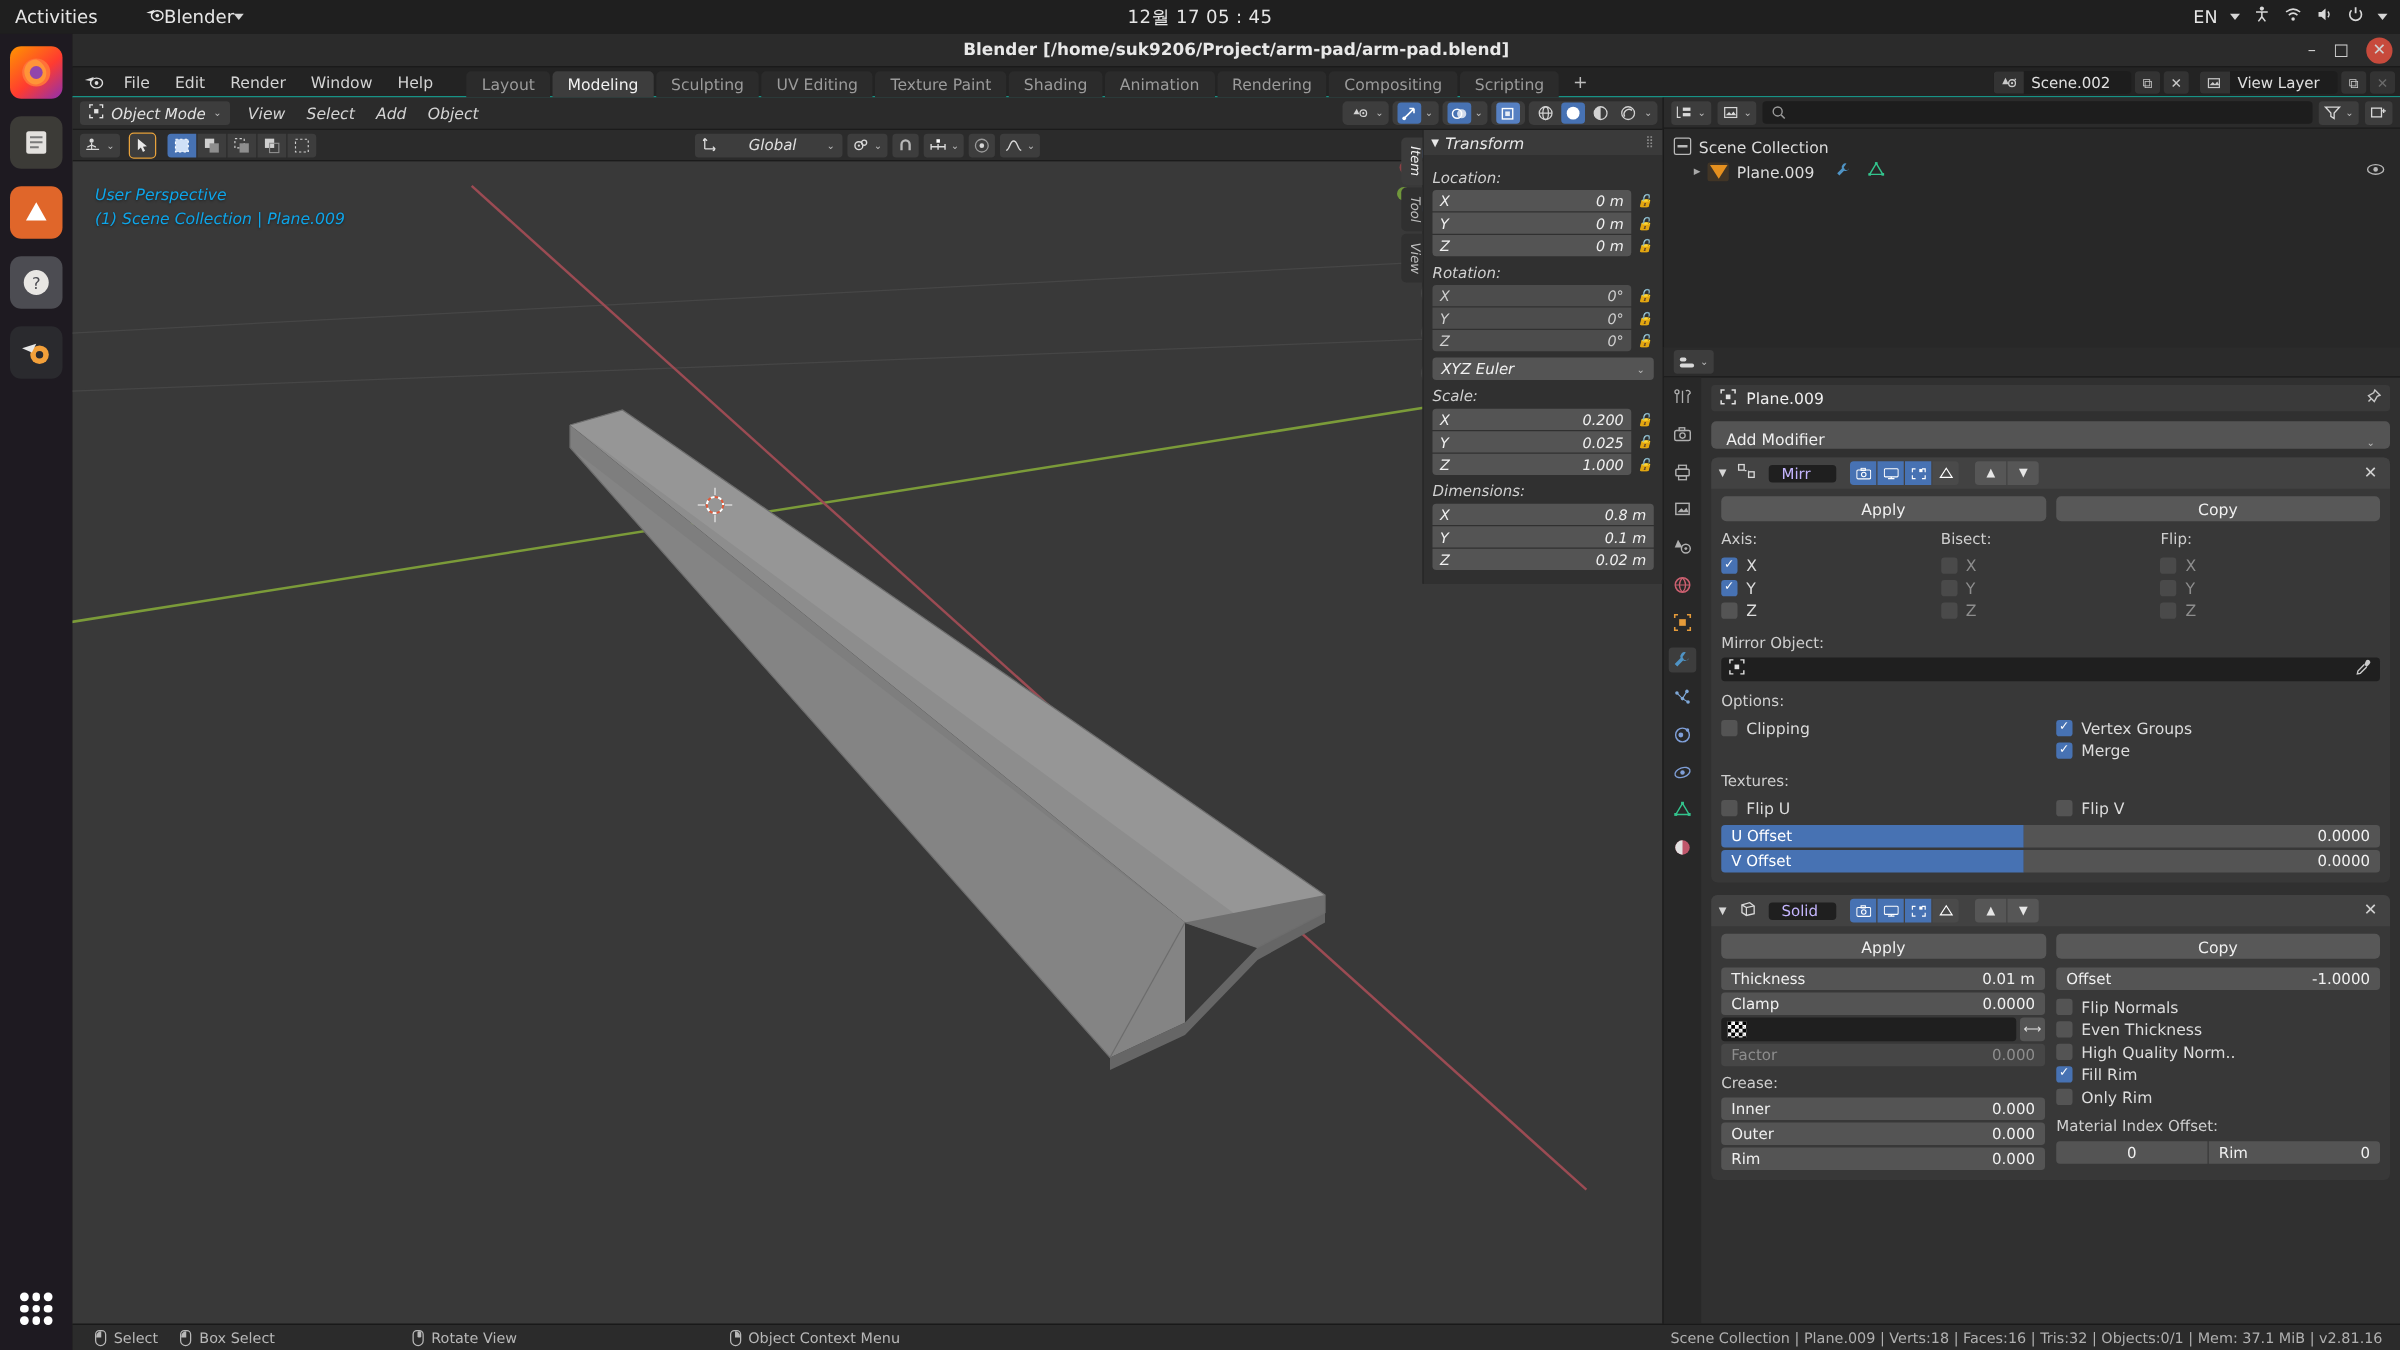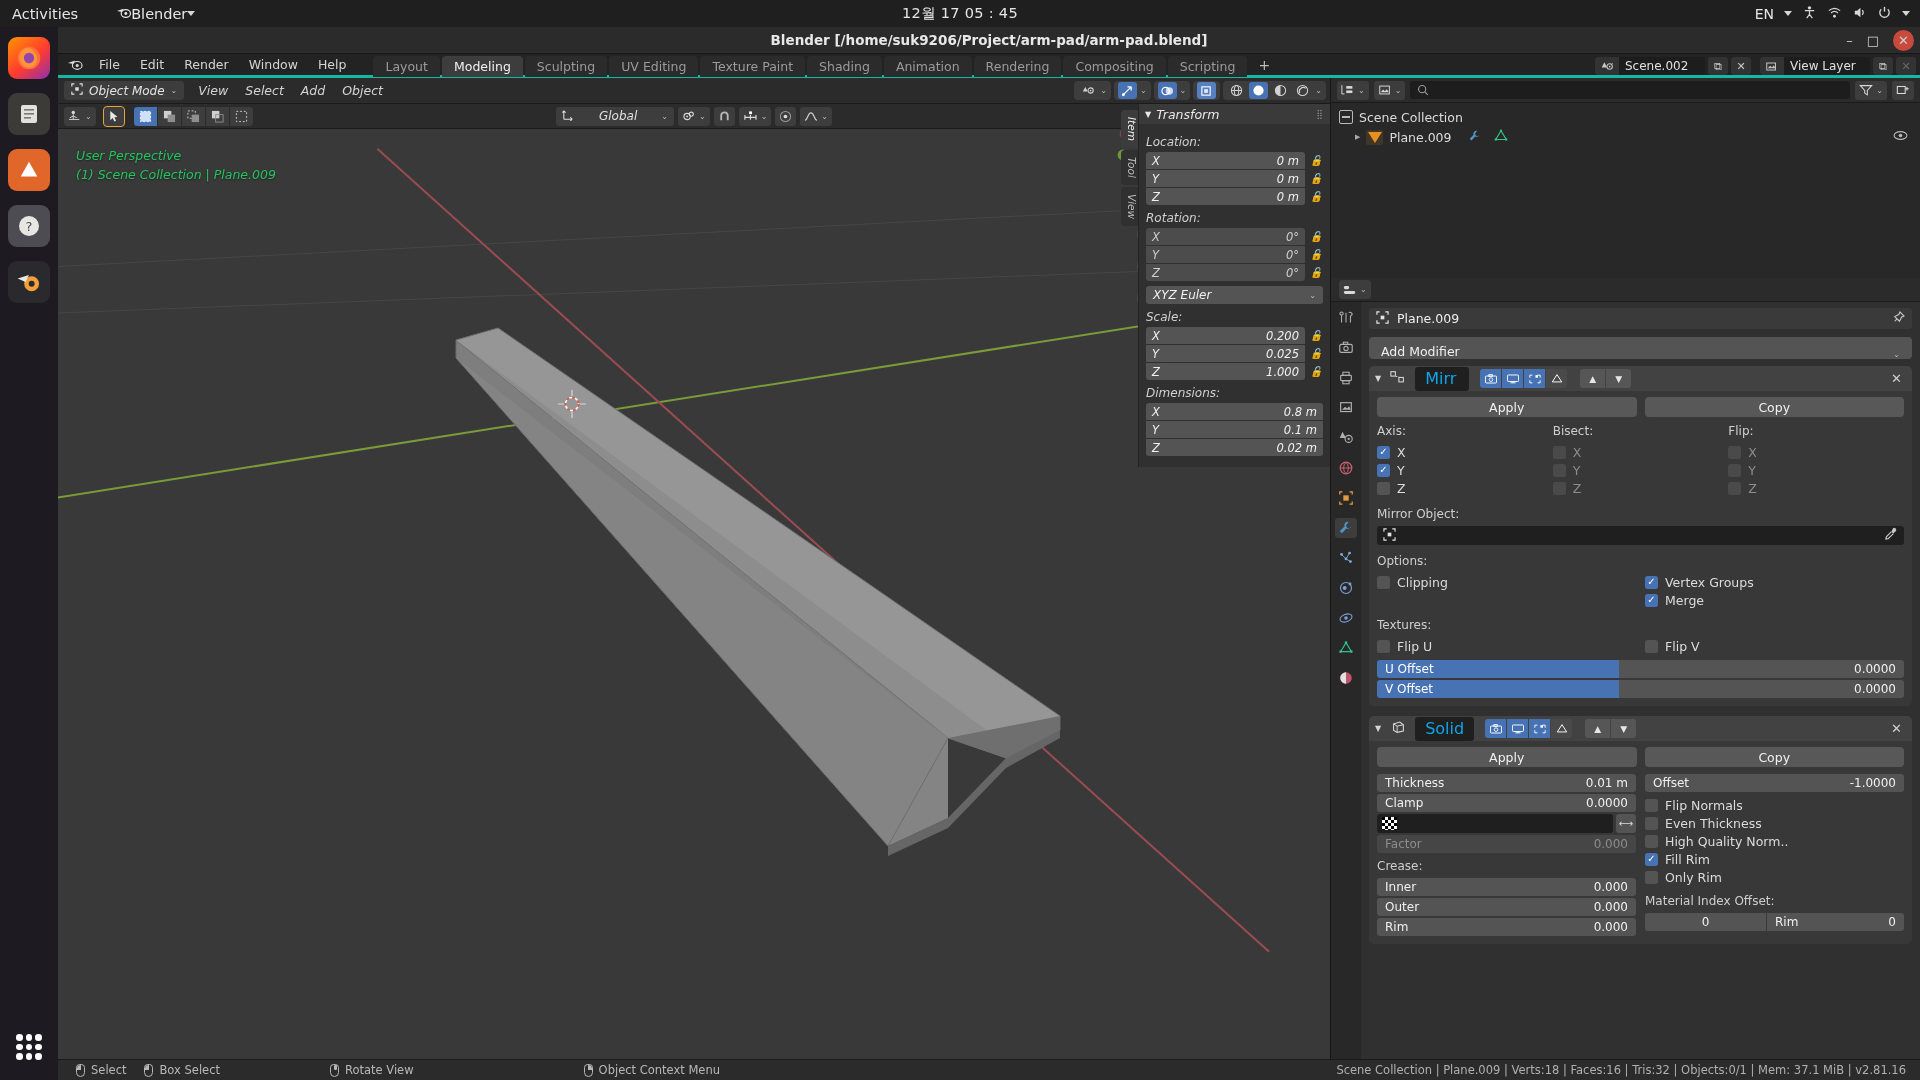--- a/index.html
+++ b/index.html
@@ -51,22 +51,22 @@
     display:flex;align-items:center;justify-content:center;
     border-bottom:1px solid #161616;
   }
   .titlebar .t{ font-size:13.5px; font-weight:bold; color:#e8e8e8;}
   .win-btns{ position:absolute; right:6px; top:0; height:27px; display:flex;align-items:center;gap:14px;}
   .win-btns span{ font-size:13px; color:#cfcfcf; cursor:pointer;}
   .win-close{ width:21px;height:21px;border-radius:50%;background:#c74a3c;display:flex;align-items:center;justify-content:center;color:#fff;font-size:12px;}
 
   
   .topbar{
-    height:24px; background:#232323; display:flex; align-items:center; position:relative;
-    border-bottom:3px solid #14b8a6; padding-left:6px;
+    height:24px; background:#232323; display:flex; position:relative;
+    border-bottom:1px solid #14b8a6; padding-left:6px;
   }
   .blender-logo{ width:22px;display:flex;justify-content:center;align-items:center;color:#ddd;font-size:13px;}
   .menu{ display:flex; align-items:center; gap:2px; margin-left:4px;}
   .menu div{ padding:3px 9px; font-size:12.5px; color:#d4d4d4; border-radius:3px;}
   .wsrow{ display:flex; align-items:flex-end; margin-left:18px; height:24px;}
   .ws{ padding:4px 12px 5px; font-size:12.5px; color:#9b9b9b; background:#2b2b2b; margin-right:2px;
        border-radius:4px 4px 0 0; height:21px; line-height:13px;}
   .ws.active{ background:#3d3d3d; color:#f1f1f1;}
   .ws.plus{ background:transparent; color:#bcbcbc; font-size:14px; padding:3px 9px;}
   .topbar-right{ position:absolute; right:4px; top:0; height:24px; display:flex; align-items:center; gap:3px;}
@@ -110,21 +110,21 @@
   .seg .s{ width:23px;height:19px;background:#3d3d3d;display:flex;align-items:center;justify-content:center;font-size:10px;color:#cfcfcf;}
   .seg .s:first-child{border-radius:3px 0 0 3px;}
   .seg .s:last-child{border-radius:0 3px 3px 0;}
   .seg .s.on{background:#4772b3;}
   .toolhdr-center{ position:absolute; left:50%; transform:translateX(-50%); display:flex;align-items:center;gap:4px;}
   .orient{ display:flex;align-items:center;height:19px;background:#3d3d3d;border-radius:3px;padding:0 6px;gap:24px;font-size:12px;color:#e0e0e0;}
   .toolhdr-right{ position:absolute;right:6px;display:flex;align-items:center;}
   .optbtn{ height:19px;background:#3d3d3d;border-radius:3px;padding:0 8px;display:flex;align-items:center;gap:5px;font-size:12px;color:#e0e0e0;}
 
   
-  .vp-text{ position:absolute; left:18px; top:68px; font-size:12.5px; color:#22c55e; line-height:19px; z-index:4; text-shadow:0 1px 2px #0007;}
+  .vp-text{ position:absolute; left:18px; top:68px; font-size:12.5px; color:#0ea5e9; line-height:19px; z-index:4; text-shadow:0 1px 2px #0007;}
 
   
   .axis-red, .axis-green{ position:absolute; height:1.6px; transform-origin:0 0; z-index:1;}
   .axis-red{ background:#9b4b53; }
   .axis-green{ background:#7b9b39; }
   .gridline{ position:absolute; background:#4a4a4a; height:1px; transform-origin:0 0; z-index:0; opacity:.8;}
 
   
   .obj{ position:absolute; z-index:3; }
 
@@ -171,21 +171,21 @@
                display:flex;flex-direction:column;align-items:center;gap:10px;}
   .ptab{ width:22px;height:20px;display:flex;align-items:center;justify-content:center;font-size:13px;color:#b0b0b0;border-radius:3px;}
   .ptab.act{ background:#3d3d3d;color:#eaeaea;}
   .props-body{ position:absolute;left:30px;top:24px;right:0;bottom:0;overflow:hidden;padding:6px 8px 0;}
 
   .id-row{ display:flex;align-items:center;gap:8px;height:21px;background:#3a3a3a;border-radius:3px;padding:0 7px;font-size:12.5px;color:#eee;}
   .addmod{ height:22px;background:#545454;border-radius:4px;display:flex;align-items:flex-end;justify-content:space-between;padding:0 12px;font-size:12.5px;color:#efefef;margin:8px 0 7px;}
 
   .modcard{ background:#383838; border-radius:5px; margin-bottom:10px; padding:0 0 6px;}
   .mod-hdr{ height:25px;display:flex;align-items:center;gap:5px;padding:0 6px;background:#424242;border-radius:5px 5px 0 0;}
-  .mod-name{ height:24px;background:#1f1f1f;border-radius:3px;padding:0 10px;display:flex;align-items:center;font-size:16px;color:#0ea5e9;min-width:54px;}
+  .mod-name{ height:14px;background:#1f1f1f;border-radius:3px;padding:0 10px;display:flex;align-items:center;font-size:12px;color:#c4b5fd;min-width:54px;}
   .mod-icons{ display:flex;gap:1px;margin-left:6px;}
   .mod-icons .mi{ width:21px;height:19px;display:flex;align-items:center;justify-content:center;font-size:11px;background:#4772b3;color:#fff;}
   .mod-icons .mi:first-child{border-radius:3px 0 0 3px;}
   .mod-icons .mi:last-child{border-radius:0 3px 3px 0;background:#4a4a4a;color:#d5d5d5;}
   .mod-updown{ display:flex;gap:1px;margin-left:8px;}
   .mod-updown .u{ width:25px;height:19px;background:#565656;display:flex;align-items:center;justify-content:center;font-size:9px;color:#e6e6e6;}
   .mod-updown .u:first-child{border-radius:3px 0 0 3px;}
   .mod-updown .u:last-child{border-radius:0 3px 3px 0;}
   .mod-x{ margin-left:auto;margin-right:4px;color:#d0d0d0;font-size:13px;}
 

